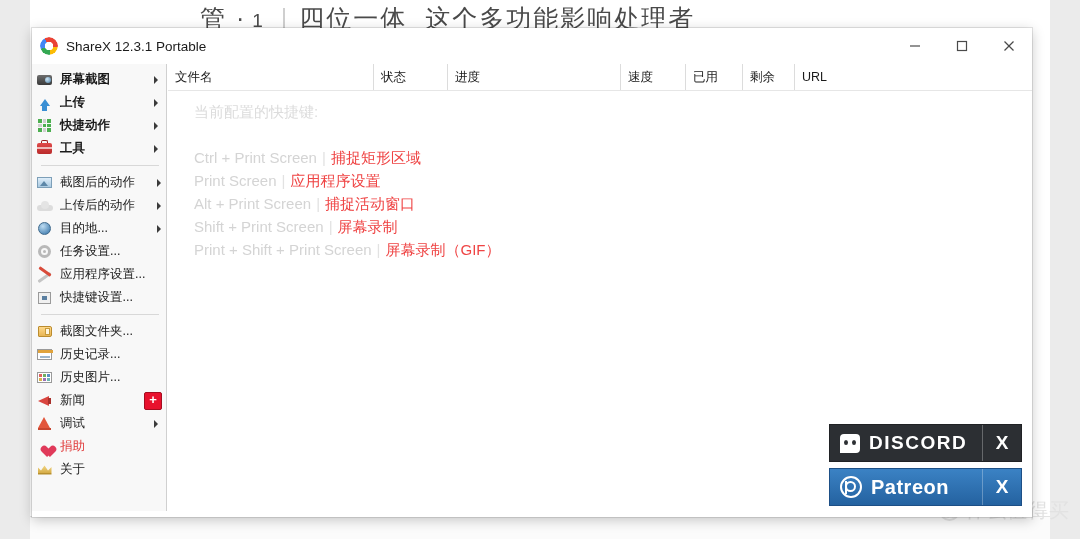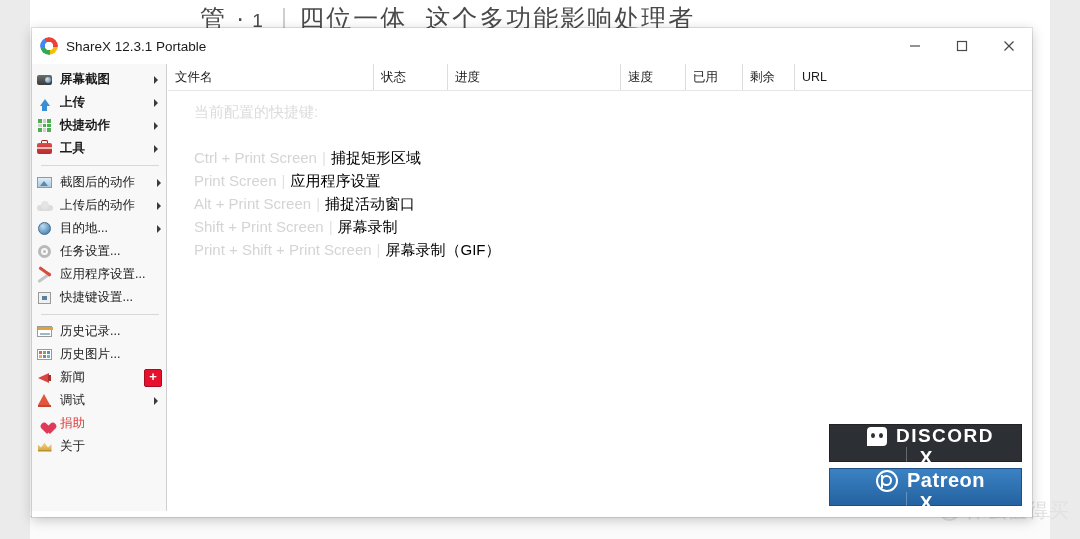--- a/index.html
+++ b/index.html
@@ -533,32 +533,31 @@
     left: 26px;
     top: 36px;
     color: #dcdcdc;
     font-size: 15px;
     line-height: 23px;
     white-space: nowrap;
   }
   .hotkey-title { margin-bottom: 23px; }
   .hk-row .hk-combo { color: #d4d4d4; }
   .hk-row .hk-bar { color: #e2e2e2; padding: 0 5px; }
-  .hk-row .hk-desc { color: #000000; }
+  .hk-row .hk-desc { color: #ef4444; }
 
   
   .banner {
     position: absolute;
     right: 10px;
     width: 193px;
     height: 38px;
     display: flex;
     align-items: center;
     box-sizing: border-box;
-    flex-direction: column;
   }
   .banner-discord {
     bottom: 55px;
     background: #2c2f33;
     border: 1px solid #202225;
   }
   .banner-patreon {
     bottom: 11px;
     background: linear-gradient(#3b82c4, #2462a0);
     border: 1px solid #1d4f86;
@@ -750,20 +749,26 @@
           </div>
           <div class="menu-item">
             <span class="mi-icon">
               <span class="ic-key"></span>
             </span>
             <span class="mi-label">快捷键设置...</span>
           </div>
           <div class="separator"></div>
           <div class="menu-item">
             <span class="mi-icon">
+              <span class="ic-folder"></span>
+            </span>
+            <span class="mi-label">截图文件夹...</span>
+          </div>
+          <div class="menu-item">
+            <span class="mi-icon">
               <span class="ic-history"></span>
             </span>
             <span class="mi-label">历史记录...</span>
           </div>
           <div class="menu-item">
             <span class="mi-icon">
               <span class="ic-gallery">
                 <i></i>
                 <i></i>
                 <i></i>

